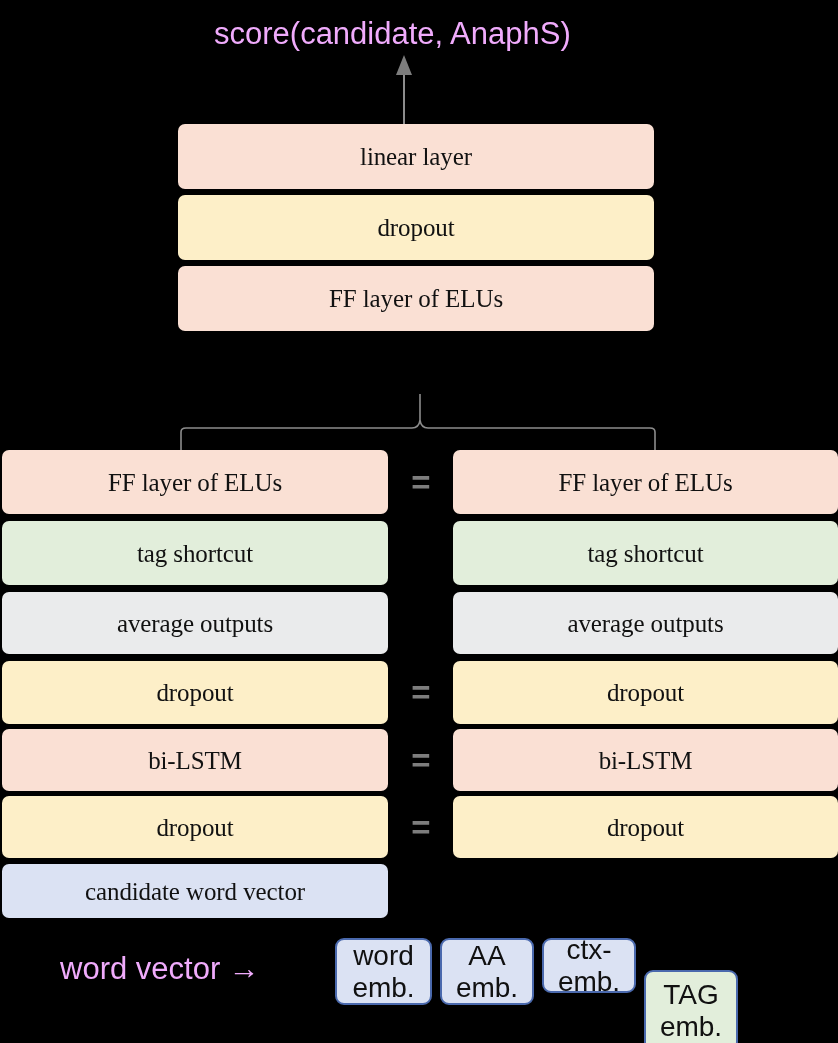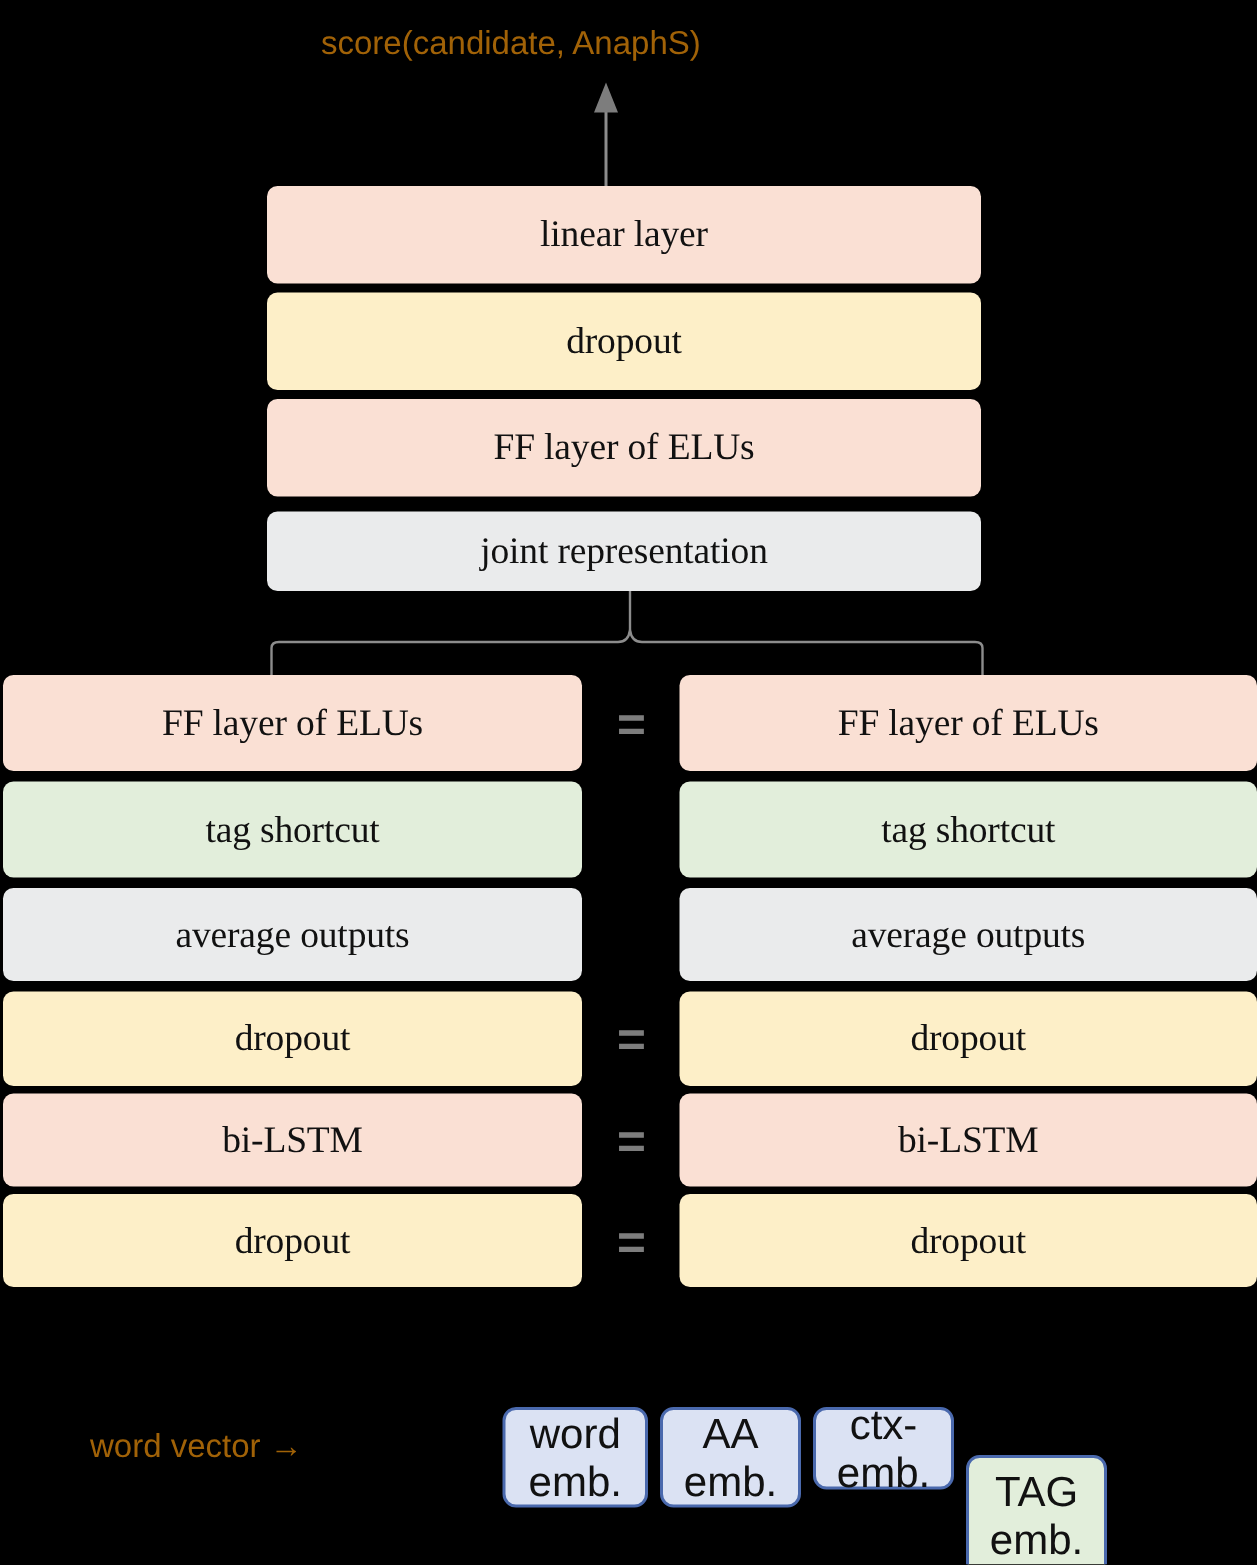--- a/index.html
+++ b/index.html
@@ -58,22 +58,22 @@
     font-weight: bold;
     line-height: 1;
     display: flex;
     align-items: center;
     justify-content: center;
     width: 40px;
     height: 40px;
   }
   .faded {
     position: absolute;
-    color: #a16207;
-    font-size: 22px;
+    color: #f0abfc;
+    font-size: 31px;
     line-height: 1;
     white-space: nowrap;
   }
   svg.overlay {
     position: absolute;
     left: 0;
     top: 0;
     width: 838px;
     height: 1043px;
     pointer-events: none;
@@ -101,34 +101,34 @@
       <path d="M 181 450 L 181 432 Q 181 428 186 428 L 412 428 Q 419 428 420 420 Q 421 428 428 428 L 650 428 Q 655 428 655 432 L 655 450" fill="none" stroke="#8c8c8c" stroke-width="1.6" stroke-linecap="round"></path>
     </g>
   </svg>
 
   <div class="box c-orange" style="left:178px; top:124px; width:476px; height:65px;">linear layer</div>
 
   <div class="box c-yellow" style="left:178px; top:195px; width:476px; height:65px;">dropout</div>
 
   <div class="box c-orange" style="left:178px; top:266px; width:476px; height:65px;">FF layer of ELUs</div>
 
-  <div class="box c-gray" style="left:178px; top:341px; width:476px; height:53px;">joint representation</div>
 
   <div class="box c-orange" style="left:2px; top:450px; width:386px; height:64px;">FF layer of ELUs</div>
 
   <div class="box c-green" style="left:2px; top:521px; width:386px; height:64px;">tag shortcut</div>
 
   <div class="box c-gray" style="left:2px; top:592px; width:386px; height:62px;">average outputs</div>
 
   <div class="box c-yellow" style="left:2px; top:661px; width:386px; height:63px;">dropout</div>
 
   <div class="box c-orange" style="left:2px; top:729px; width:386px; height:62px;">bi-LSTM</div>
 
   <div class="box c-yellow" style="left:2px; top:796px; width:386px; height:62px;">dropout</div>
 
+  <div class="box c-blue" style="left:2px; top:864px; width:386px; height:54px;">candidate word vector</div>
 
   <div class="box c-orange" style="left:453px; top:450px; width:385px; height:64px;">FF layer of ELUs</div>
 
   <div class="box c-green" style="left:453px; top:521px; width:385px; height:64px;">tag shortcut</div>
 
   <div class="box c-gray" style="left:453px; top:592px; width:385px; height:62px;">average outputs</div>
 
   <div class="box c-yellow" style="left:453px; top:661px; width:385px; height:63px;">dropout</div>
 
   <div class="box c-orange" style="left:453px; top:729px; width:385px; height:62px;">bi-LSTM</div>

